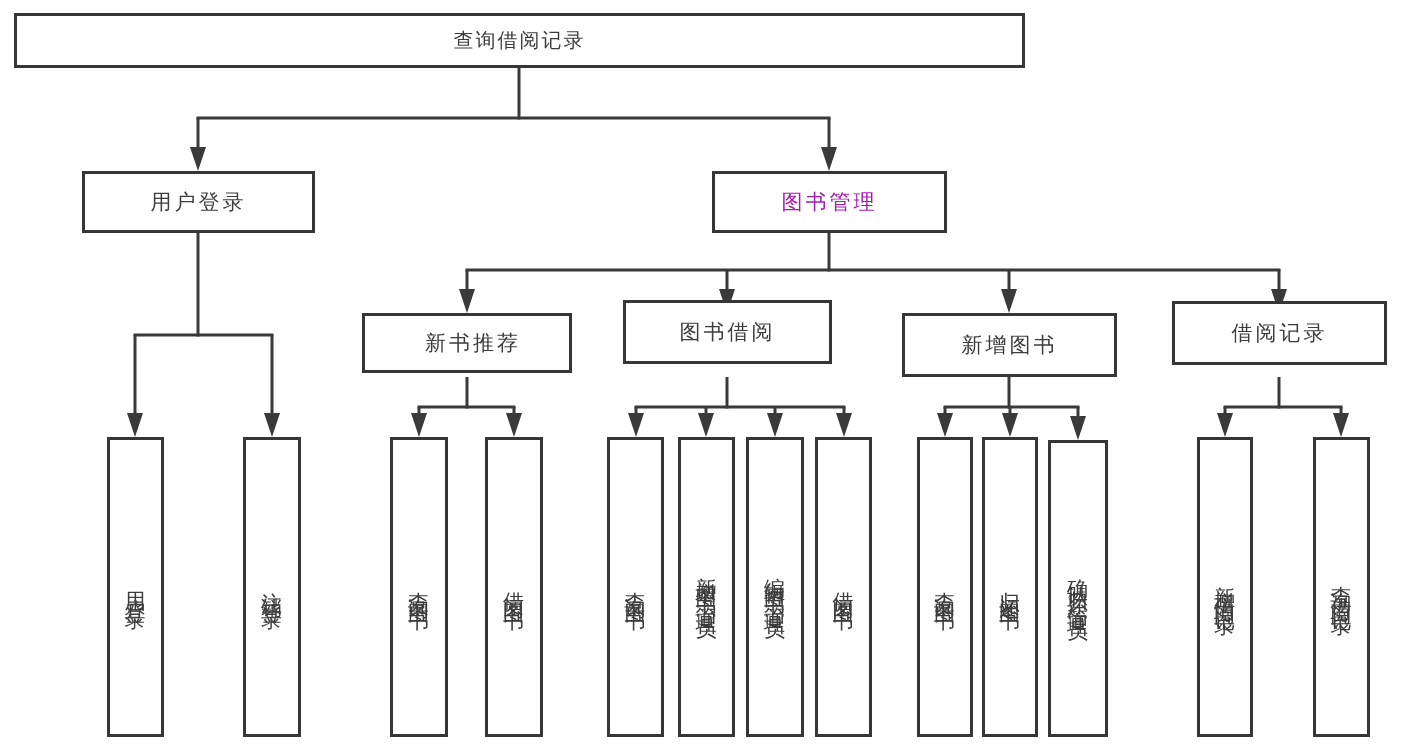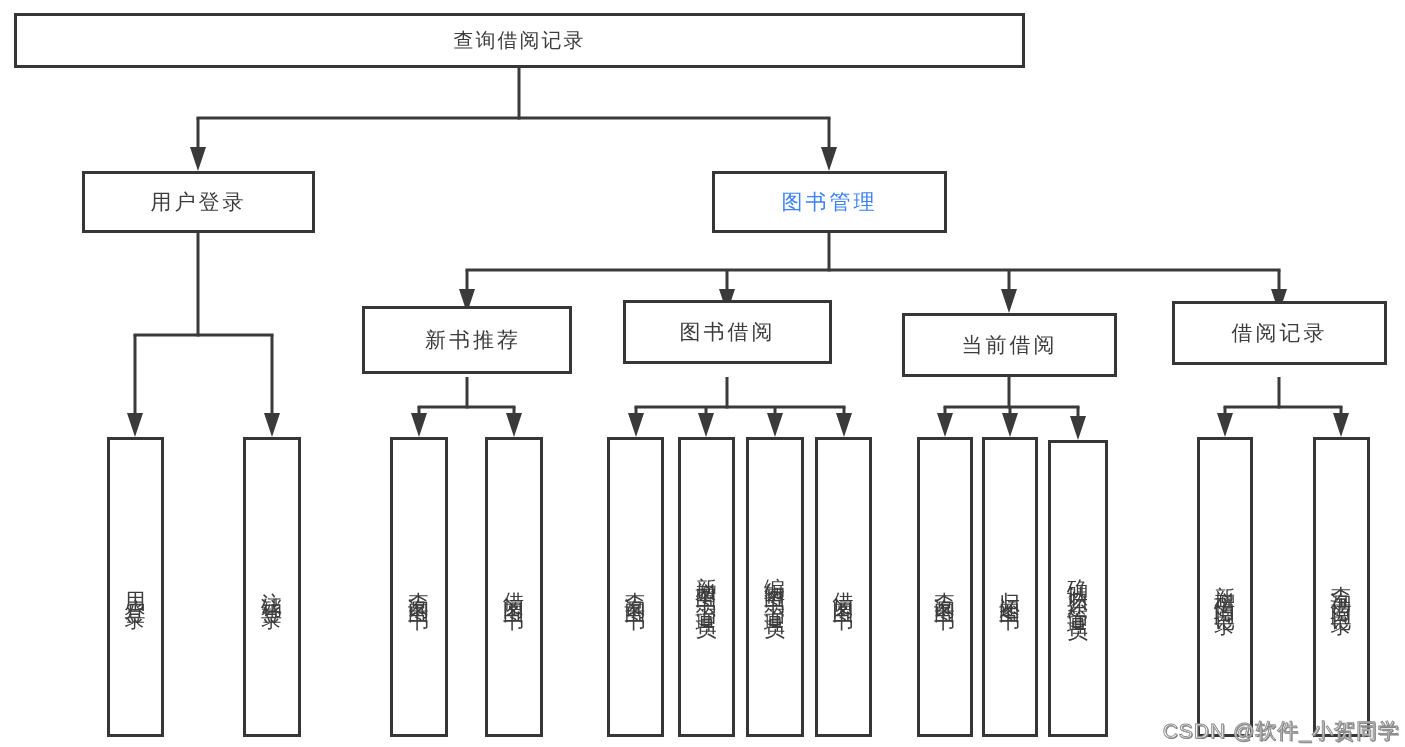--- a/index.html
+++ b/index.html
@@ -113,30 +113,30 @@
       <polygon points="1333,413 1349,413 1341,437" fill="#3a3a3a"></polygon>
     </svg>
   <div id="node-layer">
       <div class="node h root" style="left: 14px; top: 13px; width: 1011px; height: 55px; border-color: rgb(54, 54, 54);">
         <span class="label" style="color: rgb(60, 60, 60);">查询借阅记录</span>
       </div>
       <div class="node h" style="left: 82px; top: 171px; width: 233px; height: 62px; border-color: rgb(54, 54, 54);">
         <span class="label" style="color: rgb(60, 60, 60);">用户登录</span>
       </div>
       <div class="node h" style="left: 712px; top: 171px; width: 235px; height: 62px; border-color: rgb(54, 54, 54);">
-        <span class="label" style="color: #3b82f6; text-align: center;">图书管理</span>
+        <span class="label" style="color: #a21caf; text-align: center;">图书管理</span>
       </div>
-      <div class="node h" style="left: 362px; top: 306px; width: 210px; height: 68px; border-color: rgb(54, 54, 54); padding-left: 12px;">
+      <div class="node h" style="left: 362px; top: 313px; width: 210px; height: 60px; border-color: rgb(54, 54, 54); padding-left: 12px;">
         <span class="label" style="color: rgb(60, 60, 60);">新书推荐</span>
       </div>
       <div class="node h" style="left: 623px; top: 300px; width: 209px; height: 64px; border-color: rgb(54, 54, 54);">
         <span class="label" style="color: rgb(60, 60, 60);">图书借阅</span>
       </div>
       <div class="node h" style="left: 902px; top: 313px; width: 215px; height: 64px; border-color: rgb(54, 54, 54);">
-        <span class="label" style="color: rgb(60, 60, 60);">当前借阅</span>
+        <span class="label" style="color: rgb(60, 60, 60);">新增图书</span>
       </div>
       <div class="node h" style="left: 1172px; top: 301px; width: 215px; height: 64px; border-color: rgb(54, 54, 54);">
         <span class="label" style="color: rgb(60, 60, 60);">借阅记录</span>
       </div>
       <div class="node v" style="left: 107px; top: 437px; width: 57px; height: 300px; border-color: rgb(54, 54, 54);">
         <span class="label" style="color: rgb(60, 60, 60);">用户登录</span>
       </div>
       <div class="node v" style="left: 243px; top: 437px; width: 58px; height: 300px; border-color: rgb(54, 54, 54);">
         <span class="label" style="color: rgb(60, 60, 60);">注销登录</span>
       </div>
@@ -167,14 +167,13 @@
       <div class="node v" style="left: 1048px; top: 440px; width: 60px; height: 297px; border-color: rgb(54, 54, 54);">
         <span class="label" style="color: rgb(60, 60, 60);">确认归还（管理员）</span>
       </div>
       <div class="node v" style="left: 1197px; top: 437px; width: 56px; height: 300px; border-color: rgb(54, 54, 54);">
         <span class="label" style="color: rgb(60, 60, 60);">新增借阅记录</span>
       </div>
       <div class="node v" style="left: 1313px; top: 437px; width: 57px; height: 300px; border-color: rgb(54, 54, 54);">
         <span class="label" style="color: rgb(60, 60, 60);">查询借阅记录</span>
       </div>
     </div>
-  <div id="watermark">CSDN @软件_小贺同学</div>
 </div>
 
 </body></html>

